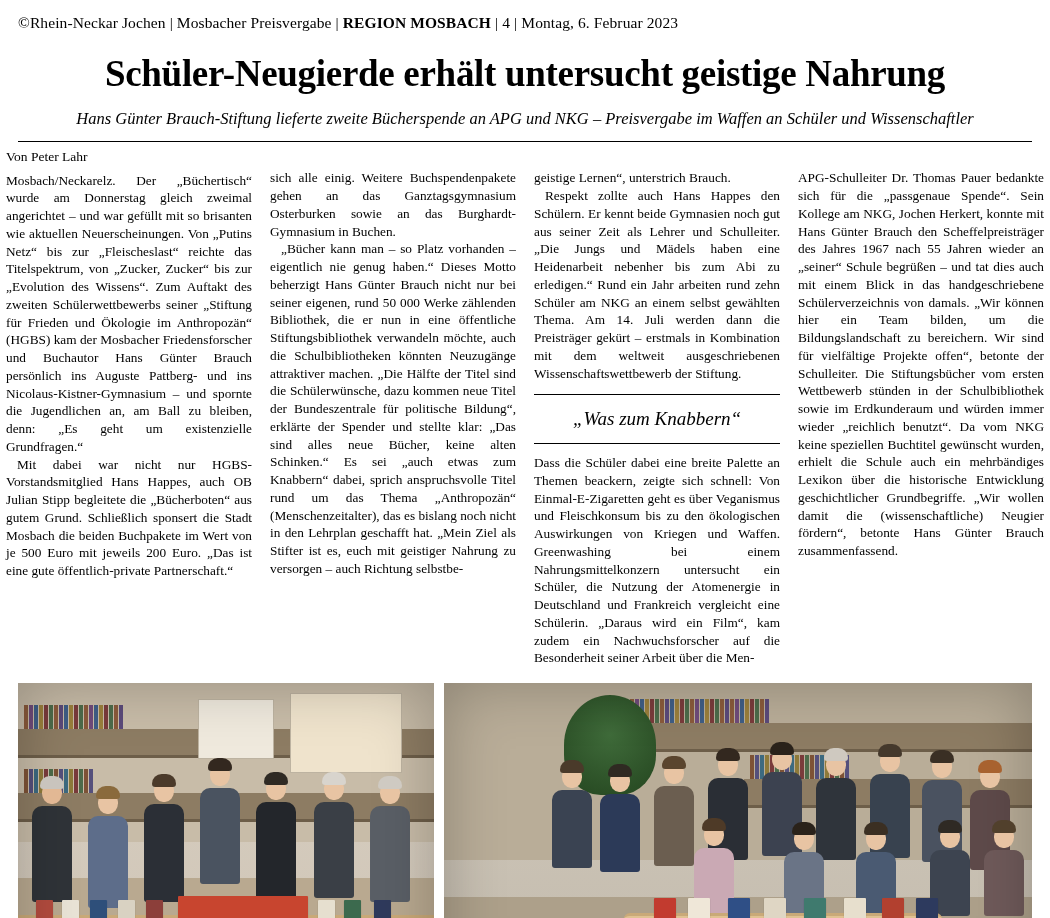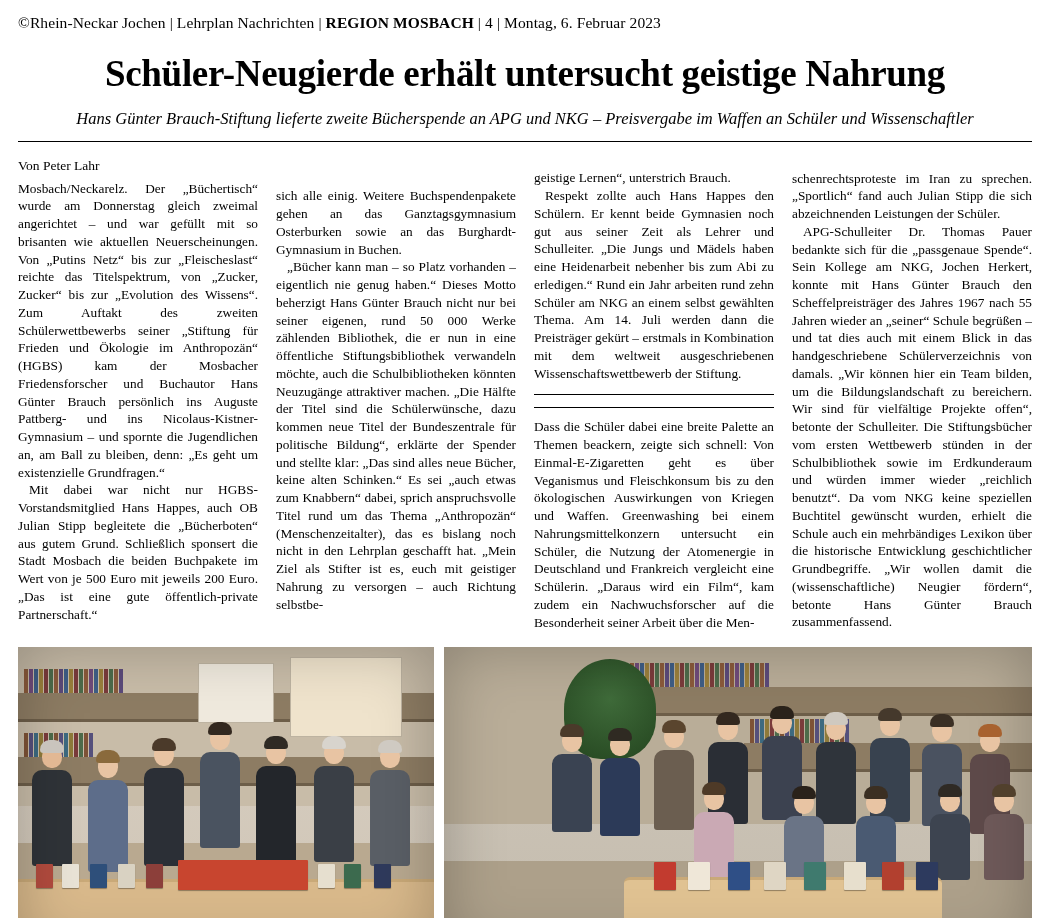--- a/index.html
+++ b/index.html
@@ -53,23 +53,23 @@
     margin: 14px 14px 0 14px;
     line-height: 1.2;
     white-space: nowrap;
   }
   .sep-line {
     margin: 13px 18px 0 18px;
     border-top: 1px solid #000;
   }
   .columns {
     display: flex;
-    margin: 0 18px;
+    margin: 0 6px;
     gap: 18px;
-    align-items: center;
+    align-items: flex-start;
   }
   .col {
     width: 252px;
     font-size: 13.3px;
     line-height: 1.335;
     text-align: justify;
     hyphens: auto;
   }
   .byline {
     font-size: 13.5px;
@@ -203,21 +203,21 @@
     box-shadow: inset 0 0 60px rgba(0,0,0,.25);
     pointer-events: none;
   }
 </style>
 </head>
 <body>
 
 <div class="page">
 
   <div class="masthead">
-    <span>©Rhein-Neckar Jochen</span><span class="rule">|</span><span>Lehrplan Nachrichten</span><span class="rule">|</span><span class="bold">REGION MOSBACH</span><span class="rule">|</span><span>4</span><span class="rule">|</span><span>Montag,  6. Februar 2023</span>
+    <span>©Rhein-Neckar Jochen</span><span class="rule">|</span><span>Mosbacher Preisvergabe</span><span class="rule">|</span><span class="bold">REGION MOSBACH</span><span class="rule">|</span><span>4</span><span class="rule">|</span><span>Montag,  6. Februar 2023</span>
   </div>
 
   <h1 class="headline">Schüler-Neugierde erhält untersucht geistige Nahrung</h1>
 
   <div class="subhead">Hans Günter Brauch-Stiftung lieferte zweite Bücherspende an APG und NKG – Preisvergabe im Waffen an Schüler und Wissenschaftler</div>
 
   <div class="sep-line"></div>
 
   <div class="columns">
 
@@ -232,28 +232,28 @@
       <p>sich alle einig. Weitere Buchspendenpakete gehen an das Ganztagsgymnasium Osterburken sowie an das Burghardt-Gymnasium in Buchen.</p>
       <p>„Bücher kann man – so Platz vorhanden – eigentlich nie genug haben.“ Dieses Motto beherzigt Hans Günter Brauch nicht nur bei seiner eigenen, rund 50 000 Werke zählenden Bibliothek, die er nun in eine öffentliche Stiftungsbibliothek verwandeln möchte, auch die Schulbibliotheken könnten Neuzugänge attraktiver machen. „Die Hälfte der Titel sind die Schülerwünsche, dazu kommen neue Titel der Bundeszentrale für politische Bildung“, erklärte der Spender und stellte klar: „Das sind alles neue Bücher, keine alten Schinken.“ Es sei „auch etwas zum Knabbern“ dabei, sprich anspruchsvolle Titel rund um das Thema „Anthropozän“ (Menschenzeitalter), das es bislang noch nicht in den Lehrplan geschafft hat. „Mein Ziel als Stifter ist es, euch mit geistiger Nahrung zu versorgen – auch Richtung selbstbe-</p>
     </div>
 
     <div class="col">
       <div style="height:27px"></div>
       <p>geistige Lernen“, unterstrich Brauch.</p>
       <p>Respekt zollte auch Hans Happes den Schülern. Er kennt beide Gymnasien noch gut aus seiner Zeit als Lehrer und Schulleiter. „Die Jungs und Mädels haben eine Heidenarbeit nebenher bis zum Abi zu erledigen.“ Rund ein Jahr arbeiten rund zehn Schüler am NKG an einem selbst gewählten Thema. Am 14. Juli werden dann die Preisträger gekürt – erstmals in Kombination mit dem weltweit ausgeschriebenen Wissenschaftswettbewerb der Stiftung.</p>
       <div class="pull-quote-wrap">
         <div class="pq-rule"></div>
+        <div class="pull-quote">„Was zum Knabbern“</div>
         <div class="pq-rule-bottom"></div>
       </div>
       <p>Dass die Schüler dabei eine breite Palette an Themen beackern, zeigte sich schnell: Von Einmal-E-Zigaretten geht es über Veganismus und Fleischkonsum bis zu den ökologischen Auswirkungen von Kriegen und Waffen. Greenwashing bei einem Nahrungsmittelkonzern untersucht ein Schüler, die Nutzung der Atomenergie in Deutschland und Frankreich vergleicht eine Schülerin. „Daraus wird ein Film“, kam zudem ein Nachwuchsforscher auf die Besonderheit seiner Arbeit über die Men-</p>
     </div>
 
     <div class="col">
       <div style="height:27px"></div>
-      <p>schenrechtsproteste im Iran zu sprechen. „Sportlich“ fand auch Julian Stipp die sich abzeichnenden Leistungen der Schüler.</p>
       <p>APG-Schulleiter Dr. Thomas Pauer bedankte sich für die „passgenaue Spende“. Sein Kollege am NKG, Jochen Herkert, konnte mit Hans Günter Brauch den Scheffelpreisträger des Jahres 1967 nach 55 Jahren wieder an „seiner“ Schule begrüßen – und tat dies auch mit einem Blick in das handgeschriebene Schülerverzeichnis von damals. „Wir können hier ein Team bilden, um die Bildungslandschaft zu bereichern. Wir sind für vielfältige Projekte offen“, betonte der Schulleiter. Die Stiftungsbücher vom ersten Wettbewerb stünden in der Schulbibliothek sowie im Erdkunderaum und würden immer wieder „reichlich benutzt“. Da vom NKG keine speziellen Buchtitel gewünscht wurden, erhielt die Schule auch ein mehrbändiges Lexikon über die historische Entwicklung geschichtlicher Grundbegriffe. „Wir wollen damit die (wissenschaftliche) Neugier fördern“, betonte Hans Günter Brauch zusammenfassend.</p>
     </div>
 
   </div>
 
   <div class="photos">
 
     <div class="photo photo-left">
       <div class="room">
         <div class="shelfwall"></div>

